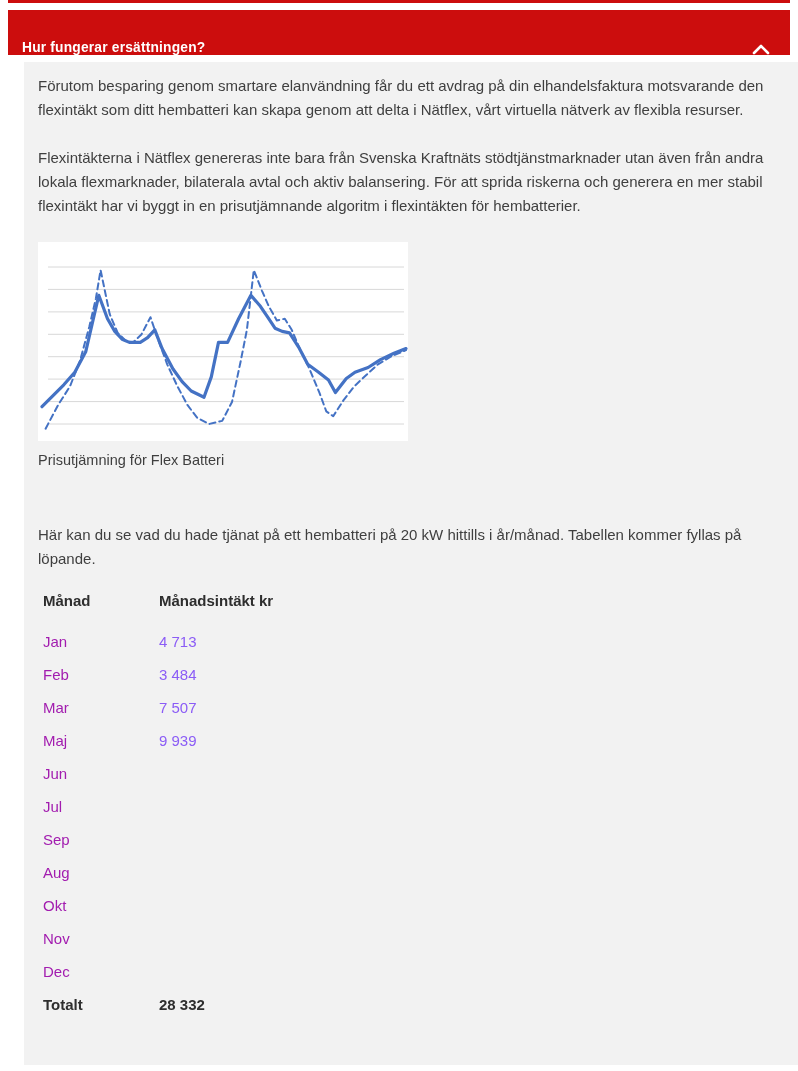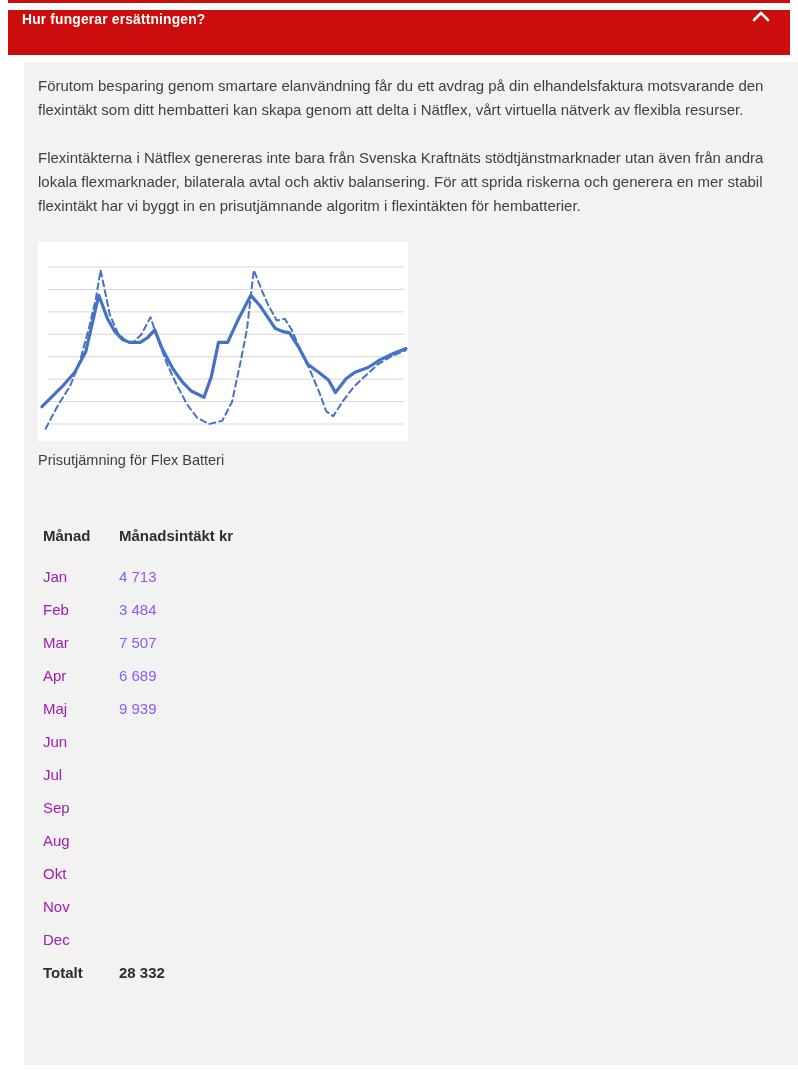--- a/index.html
+++ b/index.html
@@ -16,21 +16,21 @@
     position: absolute;
     left: 8px; top: 0; width: 782px; height: 3px;
     background: #cc0d0d;
   }
   .accordion-header {
     position: absolute;
     left: 8px; top: 10px; width: 782px; height: 45px;
     background: #cc0d0d;
     color: #ffffff;
     display: flex;
-    align-items: flex-start;
+    align-items: flex-end;
     justify-content: space-between;
     padding: 0 20px 0 14px;
     cursor: pointer;
   }
   .accordion-title {
     font-size: 15px;
     font-weight: 700;
     letter-spacing: 0.2px;
     transform: scaleX(0.92);
     transform-origin: left center;
@@ -57,21 +57,21 @@
   }
   .chart-fig svg { display: block; width: 370px; height: 199px; }
   .chart-caption {
     font-size: 14.5px;
     color: #3f3f3f;
     line-height: 22px;
     margin: 0 0 52px 0;
   }
   .para3 { margin-bottom: 17px !important; }
   .table { padding-left: 5px; }
-  .t-row { display: flex; height: 33px; align-items: center; }
+  .t-row { display: flex; height: 33px; align-items: center; gap: 40px; }
   .t-row.t-head { height: 37px; align-items: flex-start; padding-top: 4px; }
   .t-month { width: 76px; font-size: 15px; color: #a21caf; }
   .t-val { font-size: 15px; color: #8b5cf6; }
   .t-bold .t-month, .t-bold .t-val, .t-head .t-month, .t-head .t-val {
     font-weight: 700;
     color: #2e2e2e;
   }
 </style>
 </head>
 <body>
@@ -105,42 +105,39 @@
           <line x1="10" x2="366" y1="137.1" y2="137.1" stroke="#d8d8d8" stroke-width="1"></line>
           <line x1="10" x2="366" y1="159.6" y2="159.6" stroke="#d8d8d8" stroke-width="1"></line>
           <line x1="10" x2="366" y1="182.0" y2="182.0" stroke="#d8d8d8" stroke-width="1"></line>
           <polyline points="4.0,164.7 25.8,142.8 36.8,130.2 47.7,109.8 56.8,70.5 60.8,53.3 69.5,76.8 76.8,89.4 84.1,97.2 91.4,100.4 102.3,100.4 109.6,95.7 116.8,87.8 124.1,106.6 135.0,127.0 144.1,139.6 153.2,149.0 166.0,155.3 173.3,134.9 180.5,100.4 189.6,100.4 200.6,76.8 212.9,53.3 222.4,64.3 229.7,75.2 237.0,86.2 244.2,89.4 251.5,90.9 260.6,105.1 269.7,122.3 280.6,130.2 290.5,138.0 297.4,150.6 308.3,136.5 317.0,130.2 330.1,125.5 342.5,117.6 356.0,111.3 368.0,106.6" fill="none" stroke="#4472c4" stroke-linejoin="round" stroke-linecap="round" stroke-width="3.2"></polyline>
           <polyline points="7.6,186.7 20.0,163.2 32.0,144.3 41.9,119.2 51.3,84.7 57.9,56.4 62.6,28.1 71.7,72.1 79.7,90.9 87.7,98.8 95.0,100.4 103.4,92.5 112.5,75.2 119.4,95.7 129.2,122.3 139.4,144.3 149.6,163.2 159.1,175.7 171.1,182.0 184.2,178.9 194.0,160.0 202.7,119.2 208.9,87.8 215.8,28.1 223.9,48.6 230.8,64.3 238.8,78.4 246.8,76.8 253.7,87.8 261.7,106.6 271.5,127.0 281.4,150.6 288.3,169.4 295.2,174.2 305.4,158.4 316.3,144.3 328.0,133.3 340.0,122.3 353.1,114.5 368.0,108.2" fill="none" stroke="#4472c4" stroke-linejoin="round" stroke-linecap="round" stroke-width="2" stroke-dasharray="6 4"></polyline>
         </svg>
     </div>
 
     <div class="chart-caption">Prisutjämning för Flex Batteri</div>
 
+    <p class="para3">Här kan du se vad du hade tjänat på ett hembatteri på 20 kW hittills i år/månad. Tabellen kommer fyllas på löpande.</p>
 
     <div class="table">
       <div class="t-row t-head">
         <span class="t-month">Månad</span>
         <span class="t-val">Månadsintäkt kr</span>
       </div>
       <div>
           <div class="t-row">
             <span class="t-month">Jan</span>
             <span class="t-val">4 713</span>
           </div>
           <div class="t-row">
             <span class="t-month">Feb</span>
             <span class="t-val">3 484</span>
           </div>
           <div class="t-row">
             <span class="t-month">Mar</span>
             <span class="t-val">7 507</span>
-          </div>
-          <div class="t-row">
-            <span class="t-month">Apr</span>
-            <span class="t-val">6 689</span>
           </div>
           <div class="t-row">
             <span class="t-month">Maj</span>
             <span class="t-val">9 939</span>
           </div>
           <div class="t-row">
             <span class="t-month">Jun</span>
             <span class="t-val"></span>
           </div>
           <div class="t-row">

